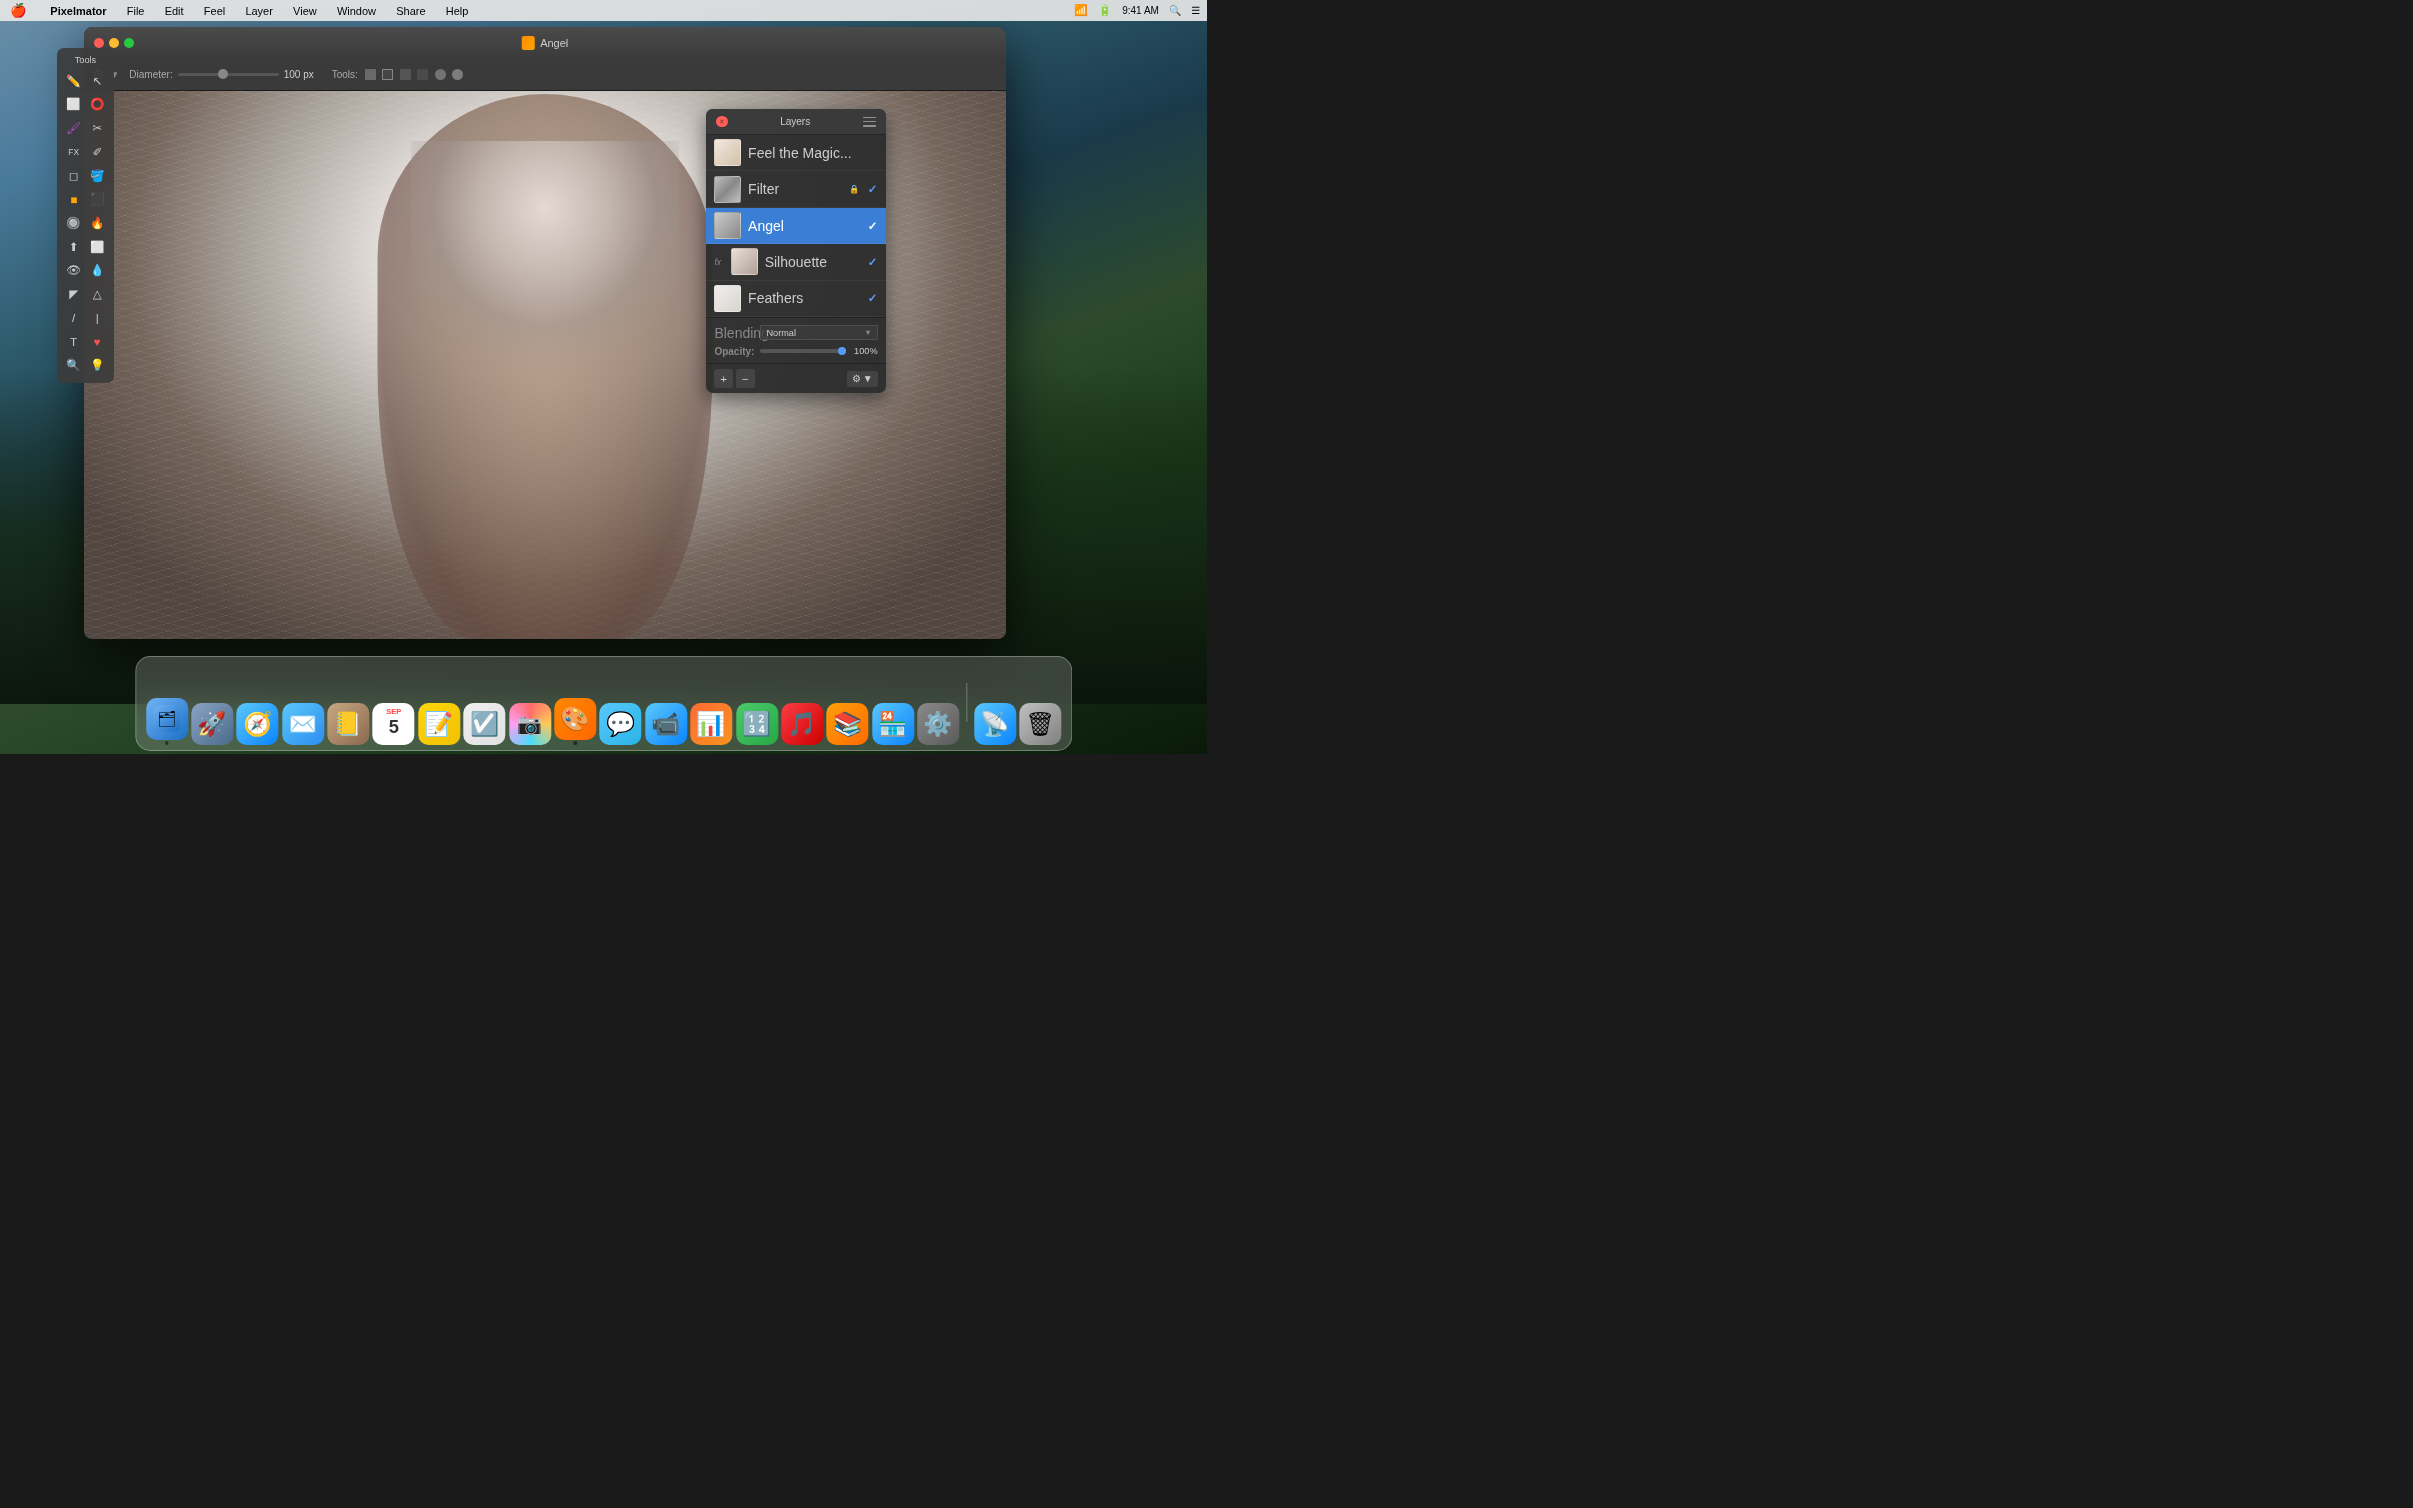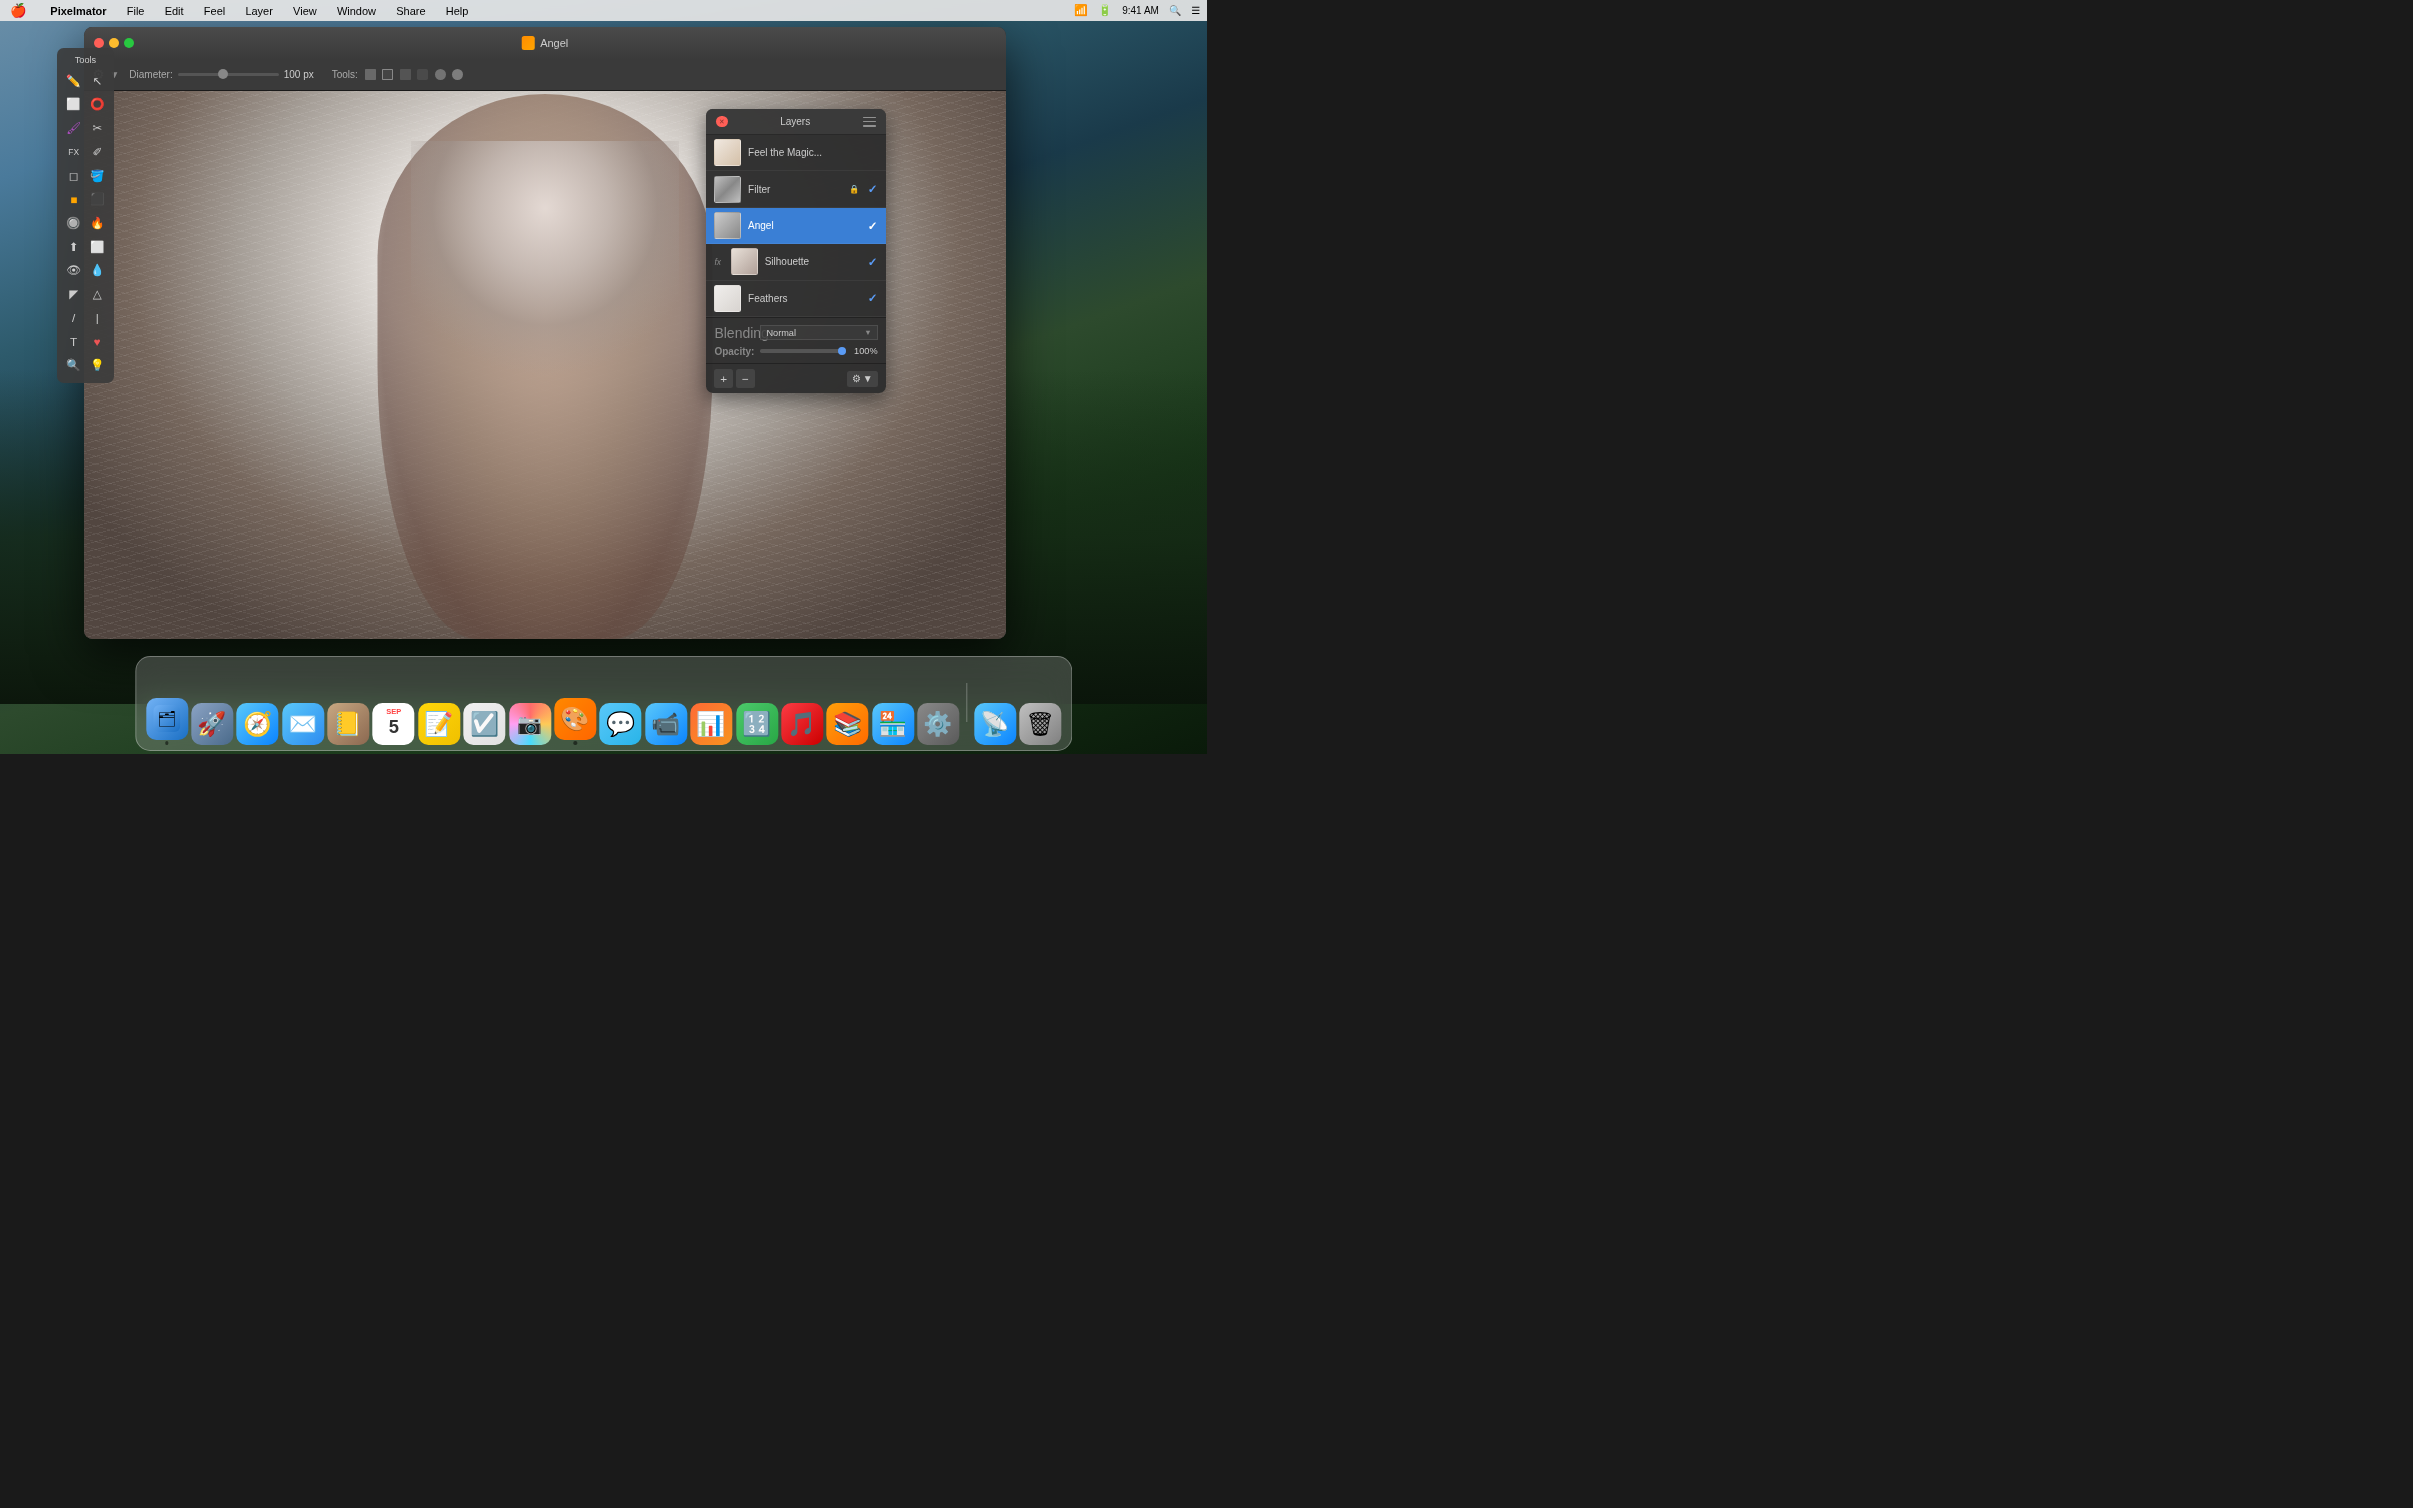--- a/index.html
+++ b/index.html
@@ -386,21 +386,21 @@
 
     .layer-thumbnail.feel { background: linear-gradient(135deg, #f0e8e0, #d4c0a8); }
     .layer-thumbnail.filter { background: linear-gradient(135deg, #c0c0c0, #888, #c0c0c0); }
     .layer-thumbnail.angel { background: linear-gradient(135deg, #ccc, #aaa, #888); }
     .layer-thumbnail.silhouette { background: linear-gradient(135deg, #e8e0d8, #b0a098); }
     .layer-thumbnail.feathers { background: linear-gradient(135deg, #f0eeec, #d8d4d0); }
 
     .layer-name {
       flex: 1;
       color: #ccc;
-      font-size: 10px;
+      font-size: 14px;
       white-space: nowrap;
       overflow: hidden;
       text-overflow: ellipsis;
     }
 
     .layer-item.active .layer-name { color: #fff; }
 
     .layer-lock {
       color: #888;
       font-size: 8.4px;

